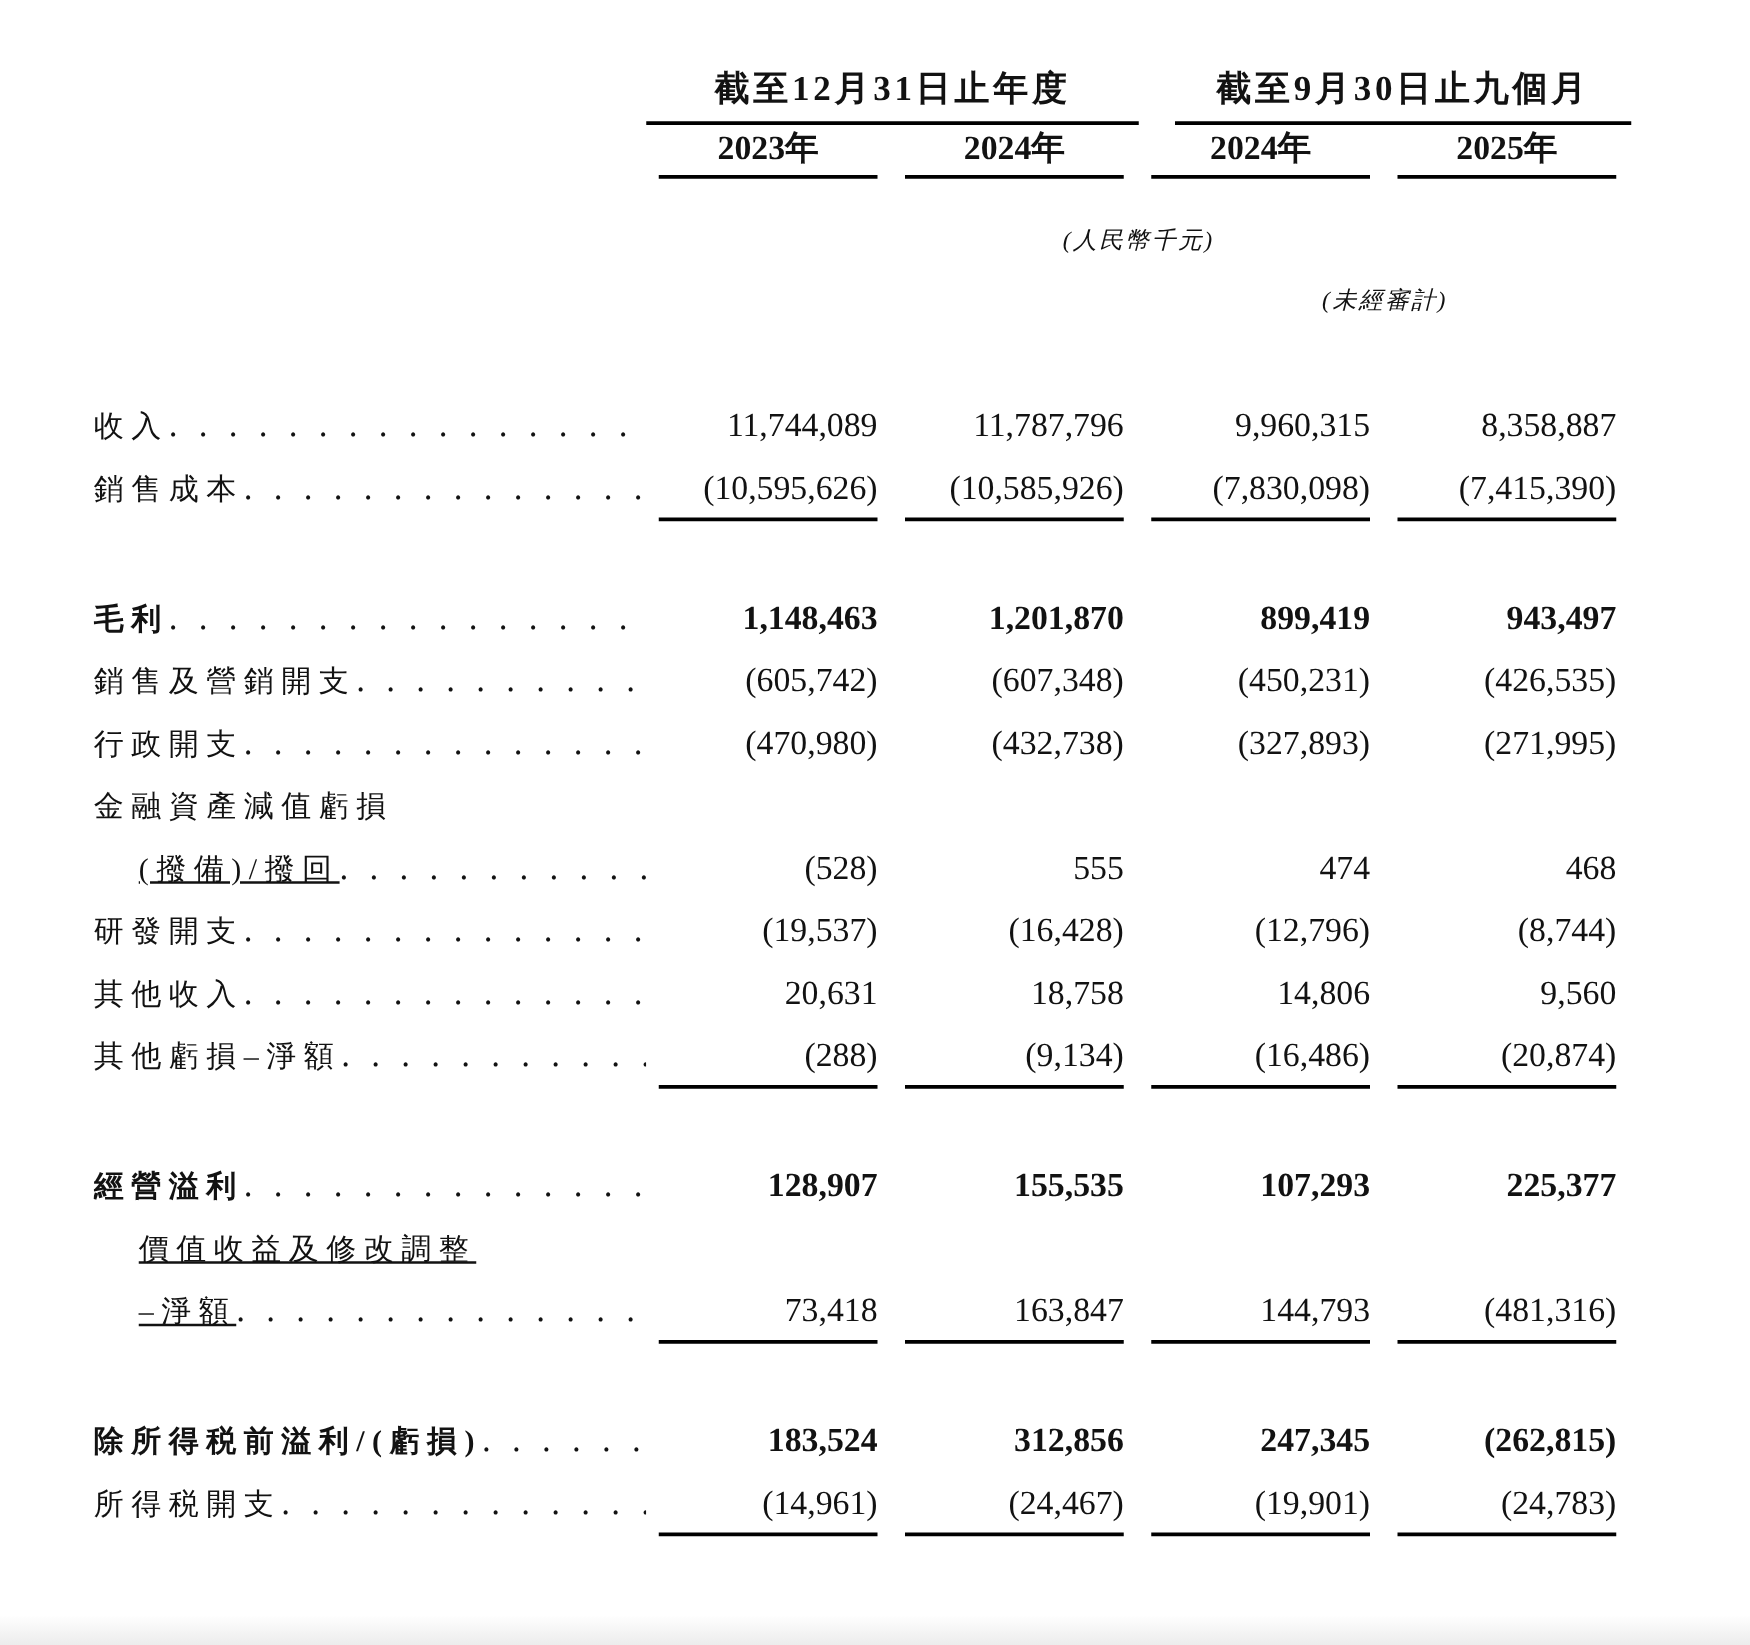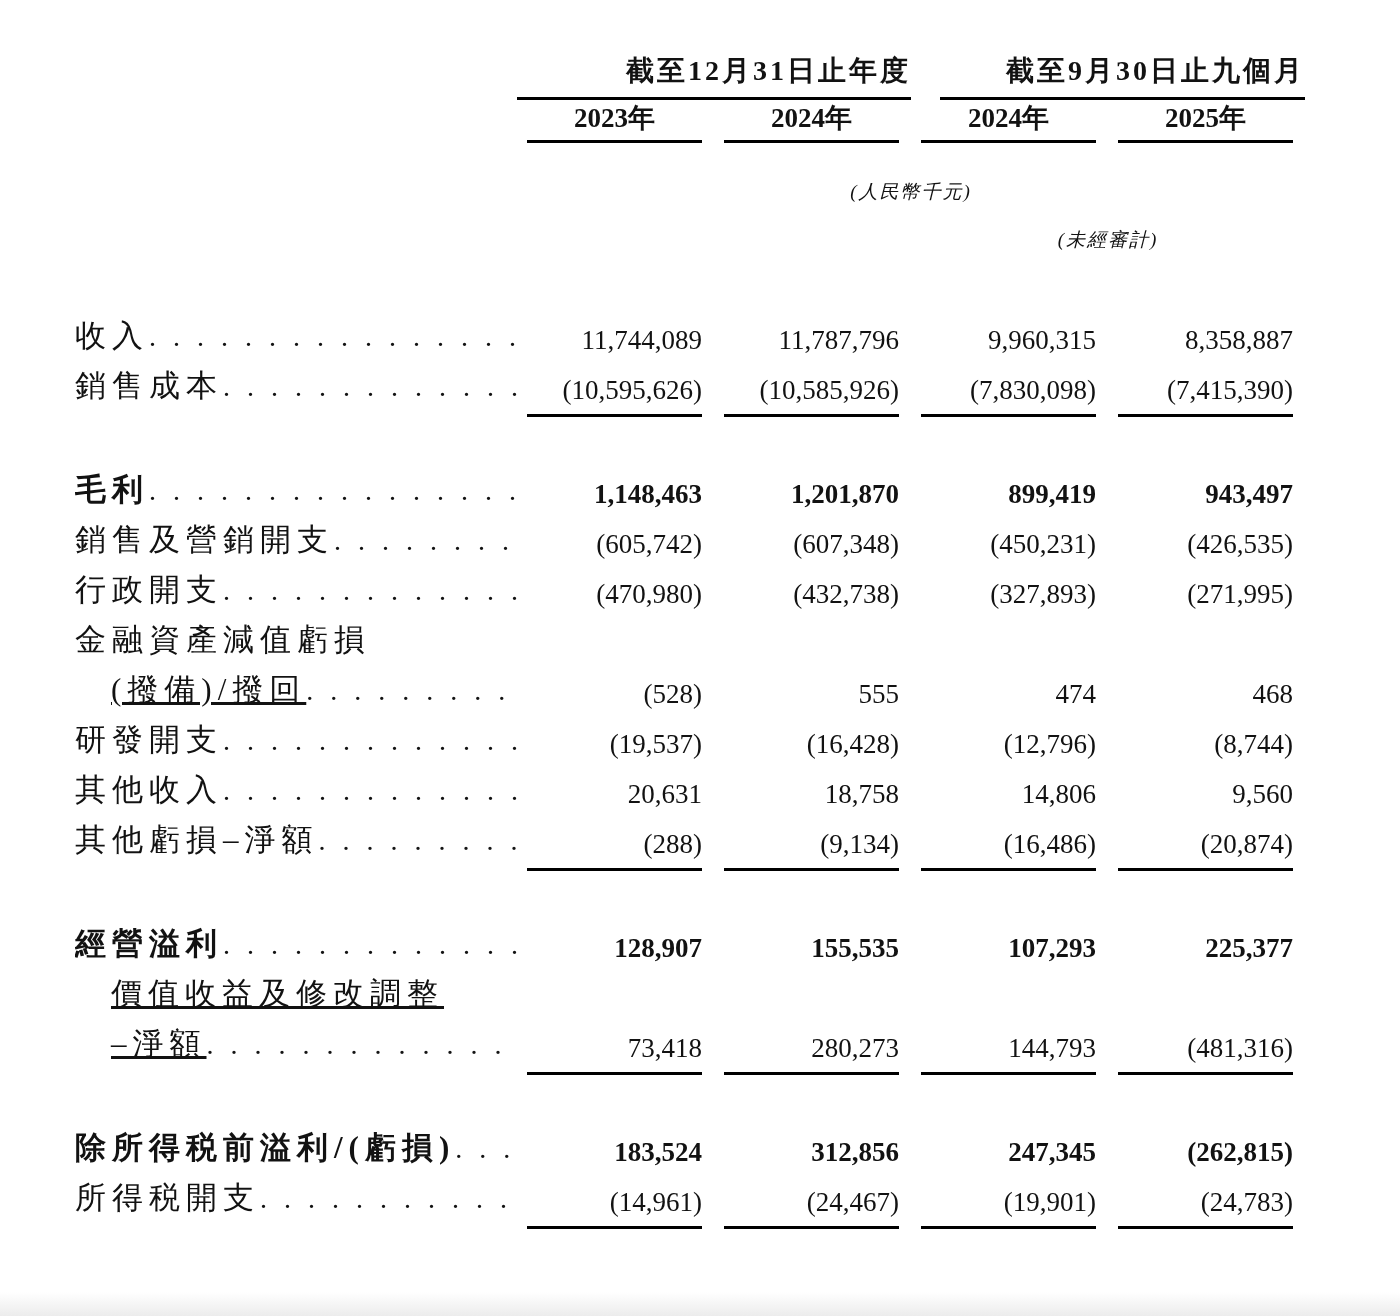--- a/index.html
+++ b/index.html
@@ -19,21 +19,21 @@
     margin:12px 0 0 75px;
   }
   td{padding:0;vertical-align:bottom;}
   col.c-label{width:442px;}
   col.c-num{width:197px;}
 
   
   tr.ghr td{height:48px;}
   .gline{
     font-weight:bold;font-size:28px;letter-spacing:3px;
-    text-align:right;border-bottom:3px solid #000;padding-bottom:7px;
+    text-align:center;border-bottom:3px solid #000;padding-bottom:7px;
     white-space:nowrap;
   }
   .g2in{margin-left:29px;margin-top:40px;}
   tr.yhr td{height:58px;}
   .yrin{
     width:175px;margin:0 12px 16px auto;text-align:center;
     font-weight:bold;font-size:27px;
     border-bottom:3px solid #000;padding-bottom:4px;white-space:nowrap;
   }
   tr.noterow td{height:46px;}
@@ -42,21 +42,21 @@
     text-align:center;font-style:italic;font-size:19px;letter-spacing:2px;
     padding-bottom:4px;white-space:nowrap;
   }
 
   
   tr.sp1 td{height:54px;}
   tr.sp td{height:40px;}
   tr.dr td{height:45px;}
   .li{
     display:flex;align-items:baseline;overflow:hidden;
-    font-size:31px;letter-spacing:6px;white-space:nowrap;
+    font-size:24px;letter-spacing:6px;white-space:nowrap;
     padding-bottom:4px;
   }
   .ind .lt{padding-left:36px;text-decoration:underline;}
   .dots{flex:1;overflow:hidden;}
   
   .dots::after{
     content:"..........................................";
     letter-spacing:17px;font-size:28px;
   }
   td.num{
@@ -324,21 +324,21 @@
     </tr>
 
     <tr class="dr ind">
       <td class="lbl">
             <div class="li">
               <span class="lt">–淨額</span>
               <span class="dots"></span>
             </div>
           </td>
       <td class="num">73,418</td>
-      <td class="num">280,273</td>
+      <td class="num">163,847</td>
       <td class="num">144,793</td>
       <td class="num">(481,316)</td>
     </tr>
     <tr class="rr">
       <td></td>
           <td>
             <div class="rule"></div>
           </td>
           <td>
             <div class="rule"></div>

